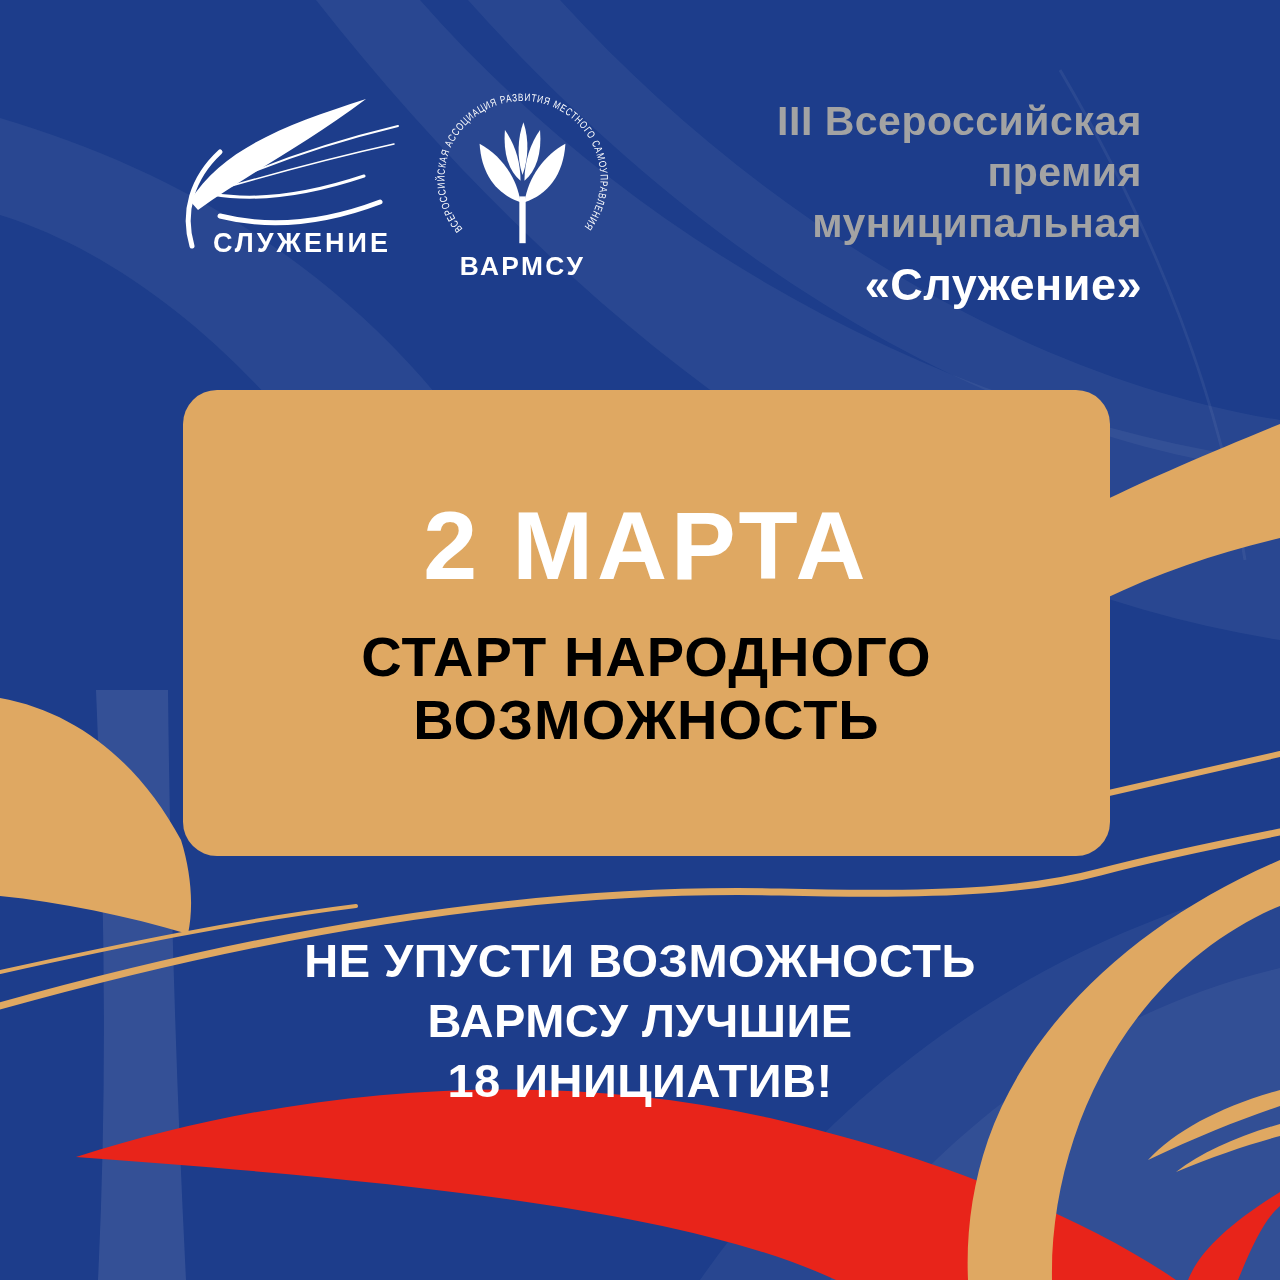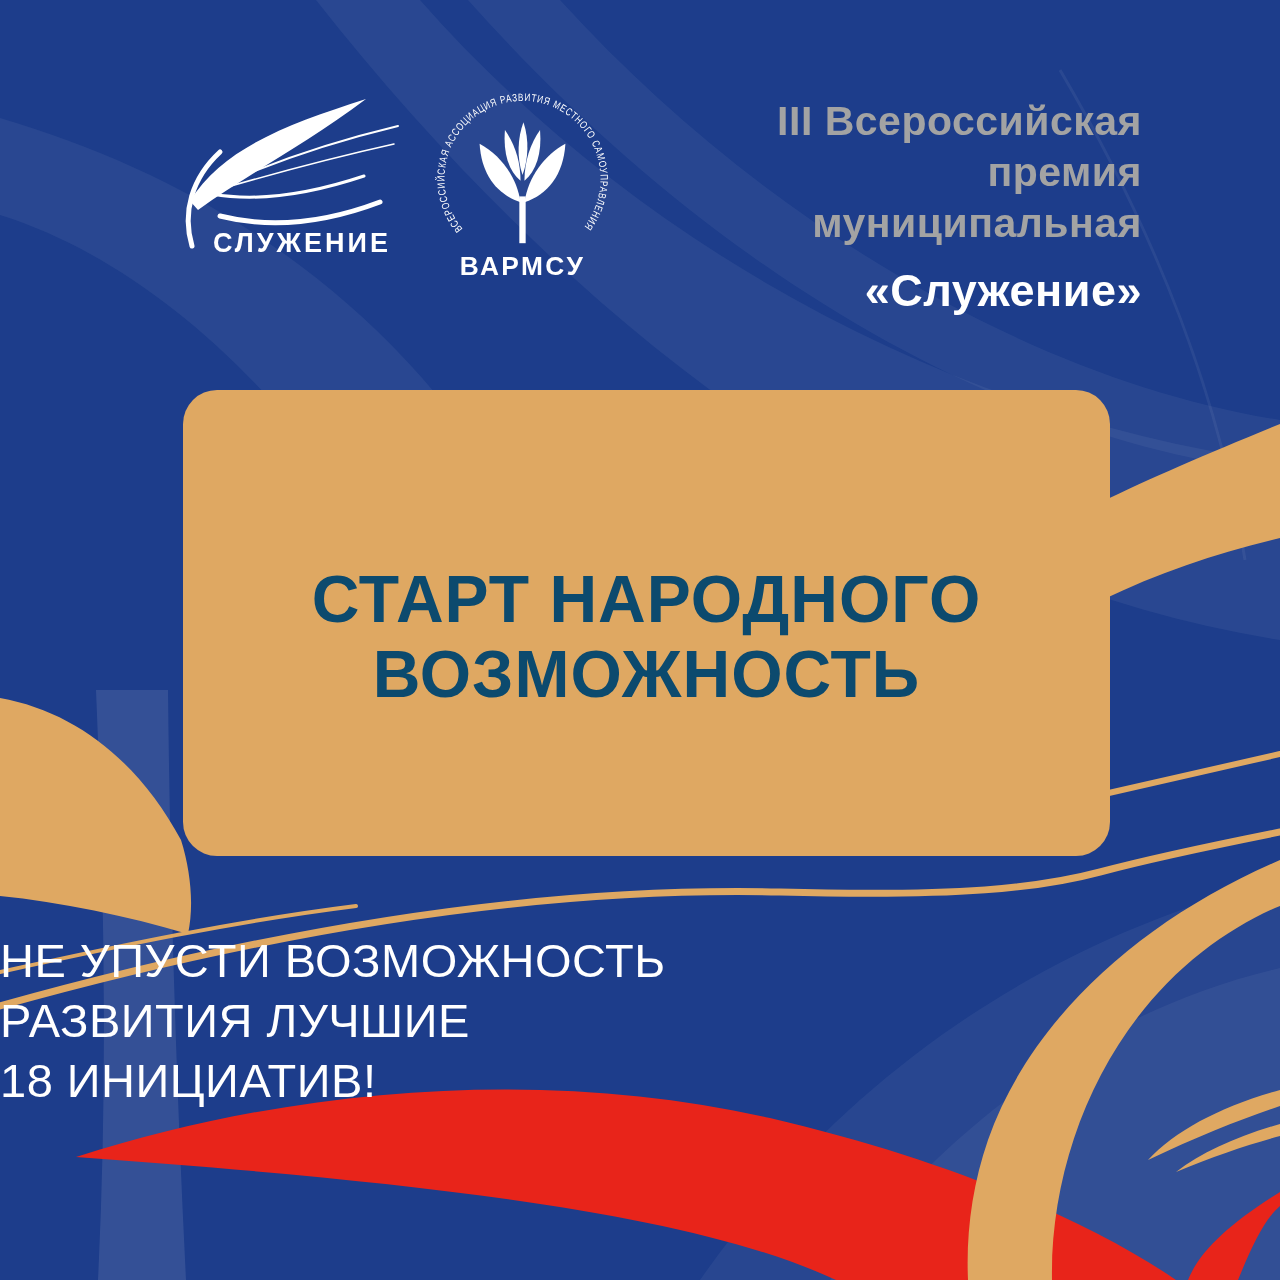--- a/index.html
+++ b/index.html
@@ -11,39 +11,39 @@
   svg.bg { position:absolute; left:0; top:0; width:1280px; height:1280px; display:block; }
 
   .logo-sluzhenie { position:absolute; left:168px; top:86px; width:250px; height:185px; }
   .logo-varmsu    { position:absolute; left:425px; top:90px; width:195px; height:205px; }
 
   .award-title {
     position:absolute; top:96px; right:138px; text-align:right;
     font-weight:bold; letter-spacing:0.5px;
   }
   .award-title .gold-line  { color:#a3a3a3; font-size:41px; line-height:51px; }
-  .award-title .white-line { color:#ffffff; font-size:45px; line-height:56px; margin-top:14px; }
+  .award-title .white-line { color:#ffffff; font-size:45px; line-height:56px; margin-top:8px; }
 
   .date-card {
     position:absolute; left:183px; top:390px; width:927px; height:466px;
     background:#dfa862; border-radius:34px;
     display:flex; flex-direction:column; align-items:center; justify-content:center;
     text-align:center;
   }
   .card-date {
     font-size:97px; line-height:1.05; font-weight:bold; color:#ffffff; letter-spacing:4px;
   }
   .card-headline {
-    margin-top:28px; font-size:66px; line-height:1.13; font-weight:bold;
-    color:#0c4a6e; letter-spacing:1px;
+    margin-top:28px; font-size:56px; line-height:1.13; font-weight:bold;
+    color:#000000; letter-spacing:1px;
   }
 
   .tagline {
-    position:absolute; left:0; top:931px; width:1280px; text-align:left;
-    color:#ffffff; font-weight:normal; font-size:47px; line-height:60px; letter-spacing:0.5px;
+    position:absolute; left:0; top:931px; width:1280px; text-align:center;
+    color:#ffffff; font-weight:bold; font-size:47px; line-height:60px; letter-spacing:0.5px;
   }
 </style>
 </head>
 <body>
 
 <div class="canvas">
 
   <svg class="bg" viewBox="0 0 1280 1280" aria-hidden="true">
     <rect x="0" y="0" width="1280" height="1280" fill="#1d3d8b"></rect>
 
@@ -108,25 +108,26 @@
   </svg>
 
   <div class="award-title">
     <div class="gold-line">III Всероссийская</div>
     <div class="gold-line">премия</div>
     <div class="gold-line">муниципальная</div>
     <div class="white-line">«Служение»</div>
   </div>
 
   <div class="date-card">
+    <div class="card-date">2 МАРТА</div>
     <div class="card-headline">
       <div>СТАРТ НАРОДНОГО</div>
       <div>ВОЗМОЖНОСТЬ</div>
     </div>
   </div>
 
   <div class="tagline">
     <div>НЕ УПУСТИ ВОЗМОЖНОСТЬ</div>
-    <div>РАЗВИТИЯ ЛУЧШИЕ</div>
+    <div>ВАРМСУ ЛУЧШИЕ</div>
     <div>18 ИНИЦИАТИВ!</div>
   </div>
 
 </div>
 
 </body></html>

